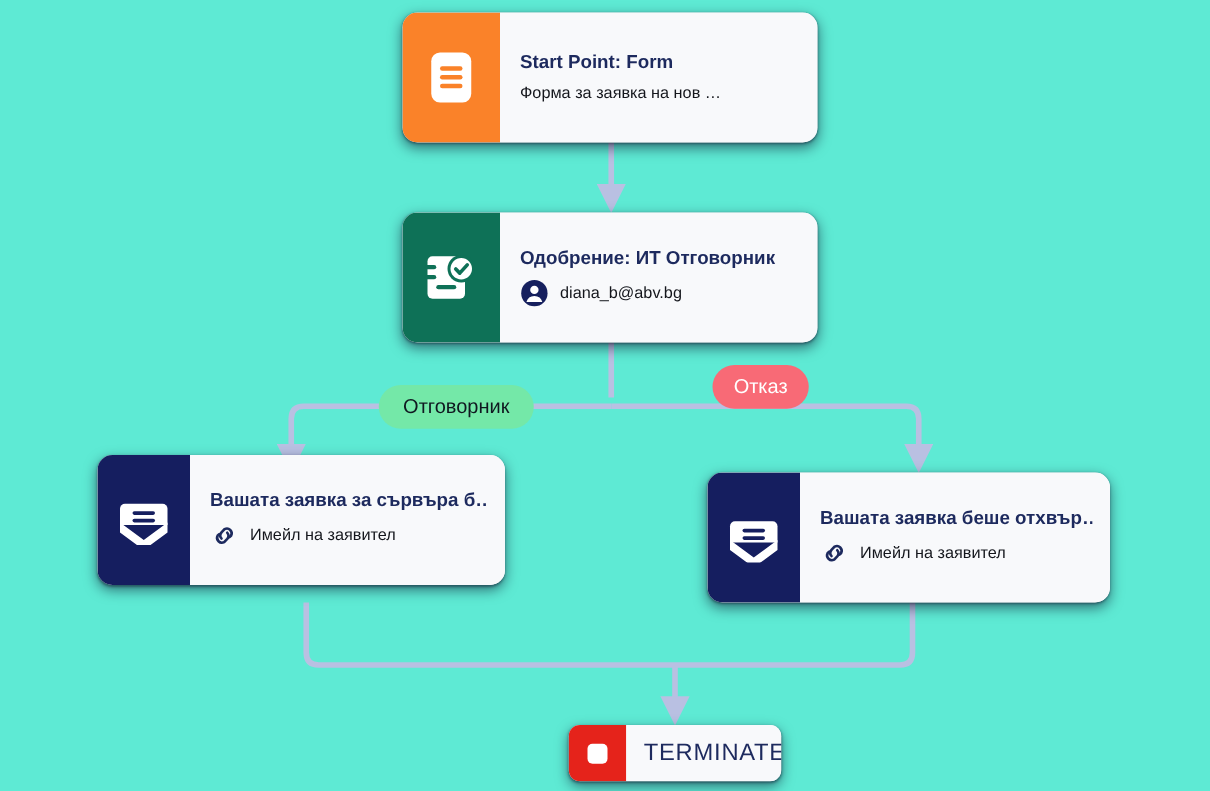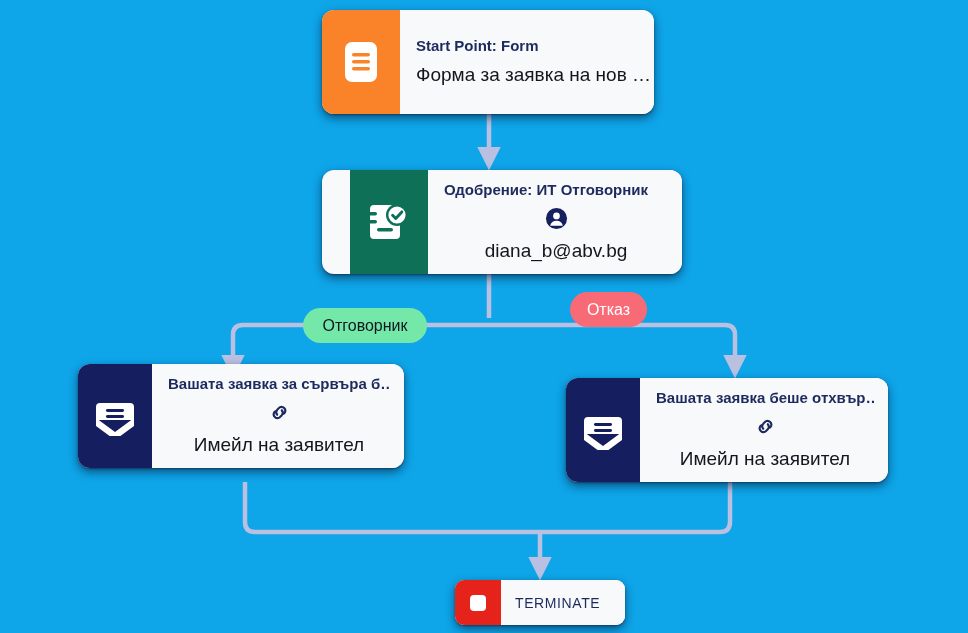--- a/index.html
+++ b/index.html
@@ -4,21 +4,21 @@
 <style>
   html, body {
     margin: 0;
     padding: 0;
     background: #000000;
   }
   #canvas {
     position: relative;
     width: 968px;
     height: 633px;
-    background: #0ea5e9;
+    background: #5eead4;
     font-family: "Liberation Sans", sans-serif;
     overflow: hidden;
   }
   svg.edges {
     position: absolute;
     left: 0;
     top: 0;
     width: 968px;
     height: 633px;
     pointer-events: none;
@@ -52,59 +52,58 @@
   .node .title {
     font-size: 15px;
     font-weight: bold;
     color: #1d2a5e;
     white-space: nowrap;
     overflow: hidden;
     text-overflow: clip;
     line-height: 1.25;
   }
   .node .sub {
-    font-size: 19px;
+    font-size: 13px;
     color: #14161c;
     white-space: nowrap;
     line-height: 1.3;
     margin-top: 7px;
   }
   .subrow {
     display: flex;
     align-items: center;
     gap: 9px;
     margin-top: 7px;
-    flex-direction: column;
   }
   .subrow .sub { margin-top: 0; }
 
   
   #node-start { left: 322px; top: 10px; width: 332px; height: 104px; }
   #node-start .iconpane { width: 78px; background: #fa8229; }
 
-  #node-approval { left: 322px; top: 170px; width: 332px; height: 104px; padding-left: 28px; }
+  #node-approval { left: 322px; top: 170px; width: 332px; height: 104px; }
   #node-approval .iconpane { width: 78px; background: #0e7157; }
 
   #node-email-approved { left: 78px; top: 364px; width: 326px; height: 104px; }
   #node-email-approved .iconpane { width: 74px; background: #151e5f; }
 
   #node-email-rejected { left: 566px; top: 378px; width: 322px; height: 104px; }
   #node-email-rejected .iconpane { width: 74px; background: #151e5f; }
 
   #node-terminate {
     left: 455px; top: 580px; width: 170px; height: 45px;
     border-radius: 9px;
   }
   #node-terminate .iconpane { width: 46px; background: #e5231b; }
   #node-terminate .body {
     padding: 0 0 0 14px;
     justify-content: center;
   }
   #node-terminate .term-label {
-    font-size: 14px;
+    font-size: 19px;
     letter-spacing: 0.6px;
     color: #1d2a5e;
     white-space: nowrap;
   }
 
   
   .pill {
     position: absolute;
     display: flex;
     align-items: center;

